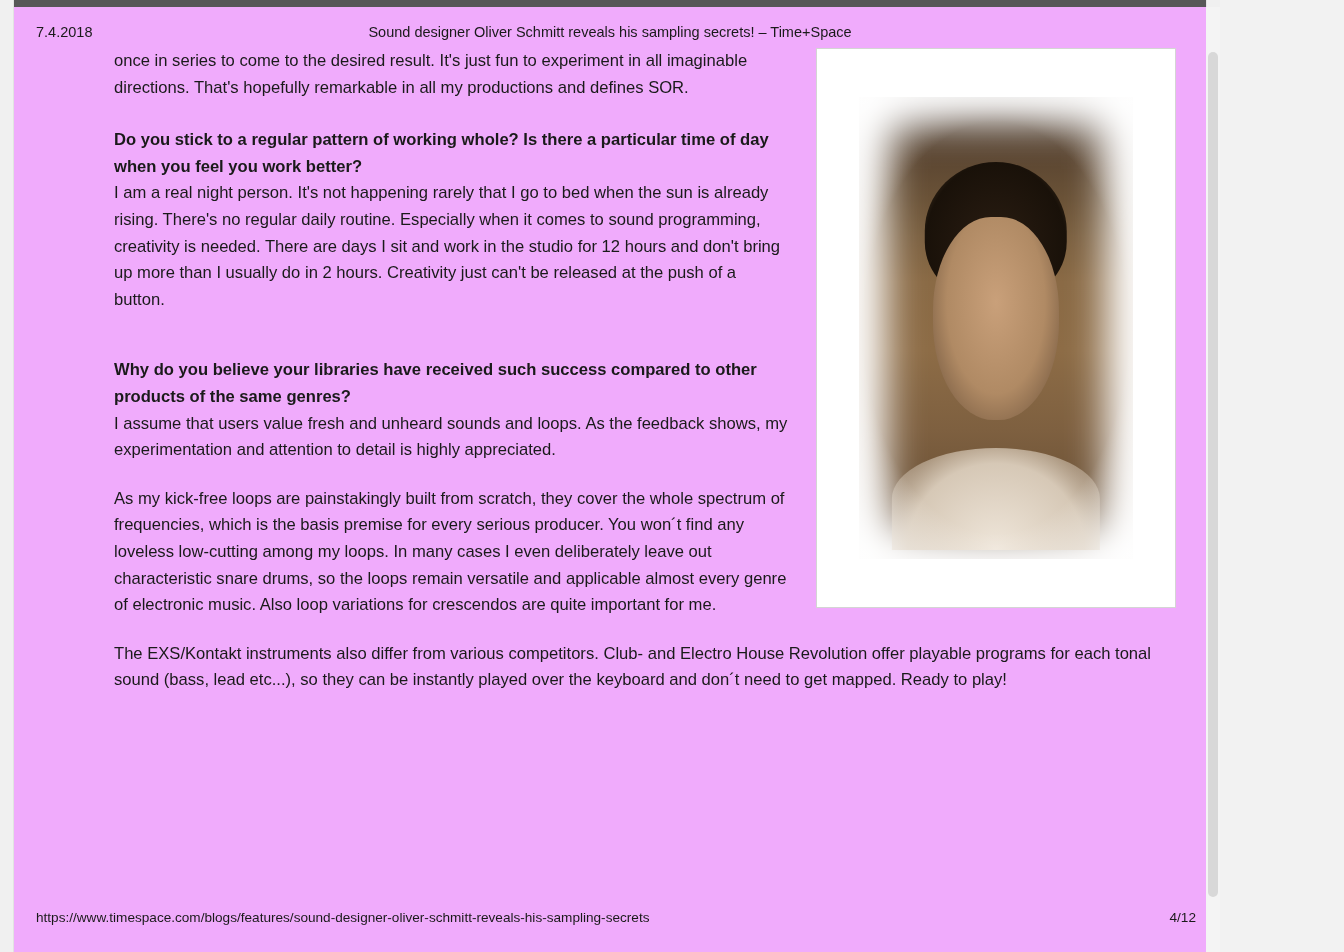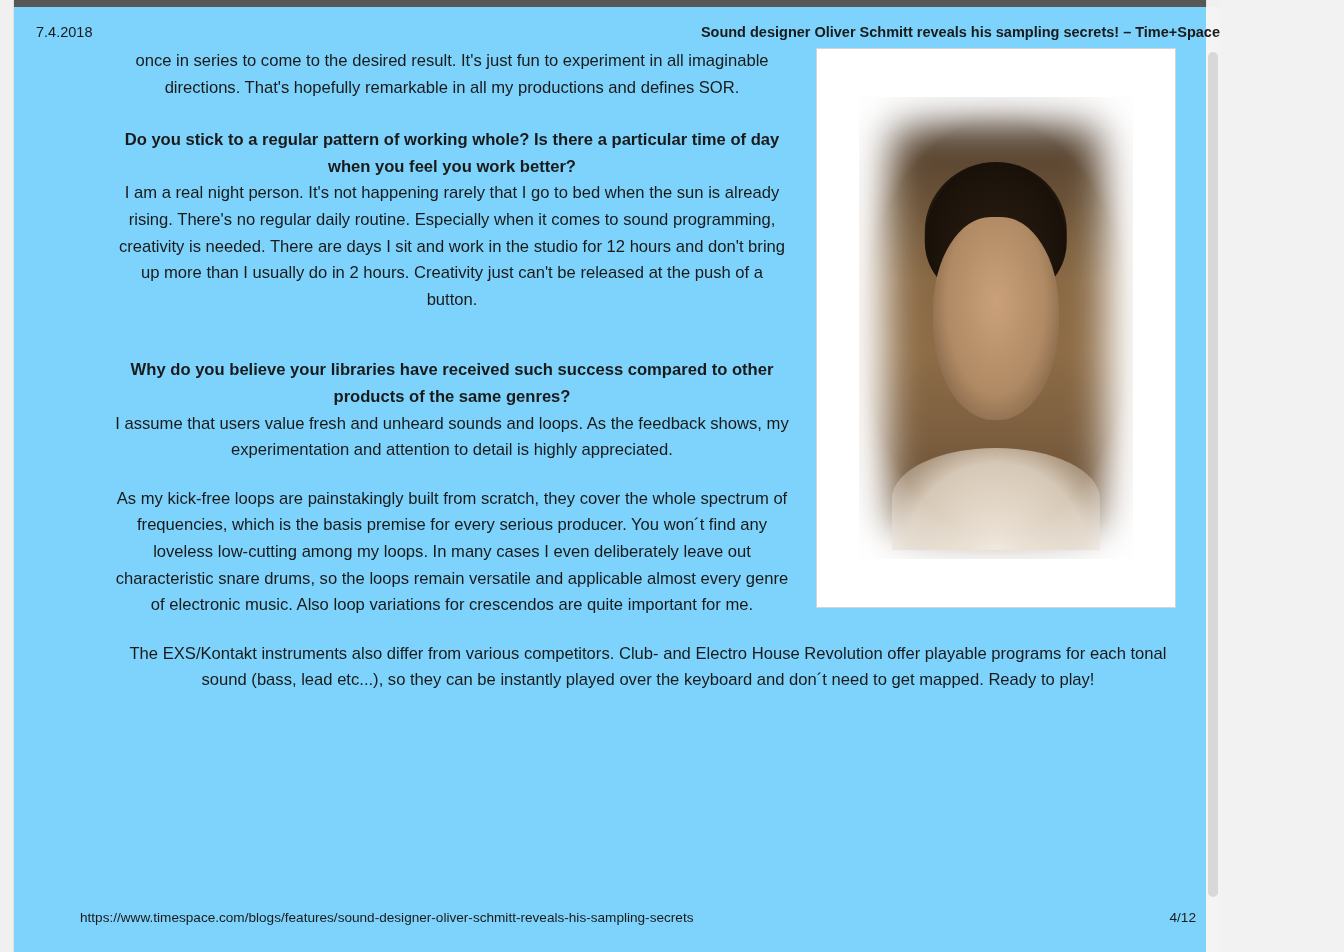--- a/index.html
+++ b/index.html
@@ -11,21 +11,21 @@
   body {
     width: 1344px;
     height: 952px;
     font-family: "Liberation Sans", sans-serif;
     overflow: hidden;
   }
   .page {
     position: relative;
     width: 1220px;
     height: 952px;
-    background: #7dd3fc;
+    background: #f0abfc;
     overflow: hidden;
     padding-left: 24px;
   }
   
   .page-edge-left {
     position: absolute;
     left: 0; top: 0; bottom: 0;
     width: 14px;
     background: #f0f0f0;
     border-right: 1px solid #e2e2e2;
@@ -74,37 +74,36 @@
   .hdr-date {
     position: absolute;
     left: 36px;
     top: 0;
   }
   .hdr-title {
     position: absolute;
     left: 0;
     right: 0;
     top: 0;
-    text-align: right;
-    font-weight: bold;
+    text-align: center;
   }
 
   
   .content {
     position: absolute;
     left: 114px;
     top: 48px;
     width: 1068px;
   }
   p {
     margin: 0;
     font-size: 16.6px;
     line-height: 26.6px;
     color: #1a1a1a;
-    text-align: center;
+    text-align: left;
   }
   p.q {
     font-weight: bold;
   }
   .gap-lg { height: 26px; }
   .gap-md { height: 22px; }
 
   
   .photo-float {
     float: right;
@@ -177,21 +176,20 @@
     right: 0;
     bottom: 22px;
     height: 20px;
     font-size: 13.6px;
     color: #1a1a1a;
   }
   .footer-url {
     position: absolute;
     left: 36px;
     top: 0;
-    margin-left: 44px;
   }
   .footer-page {
     position: absolute;
     right: 24px;
     top: 0;
   }
   .clearfix::after { content: ""; display: block; clear: both; }
 </style>
 </head>
 <body>

